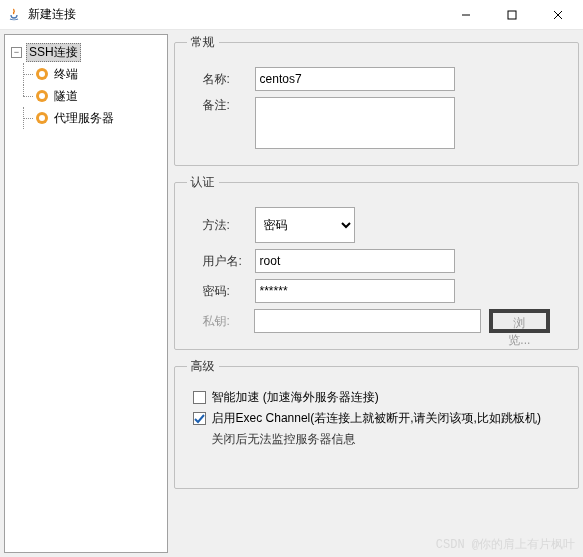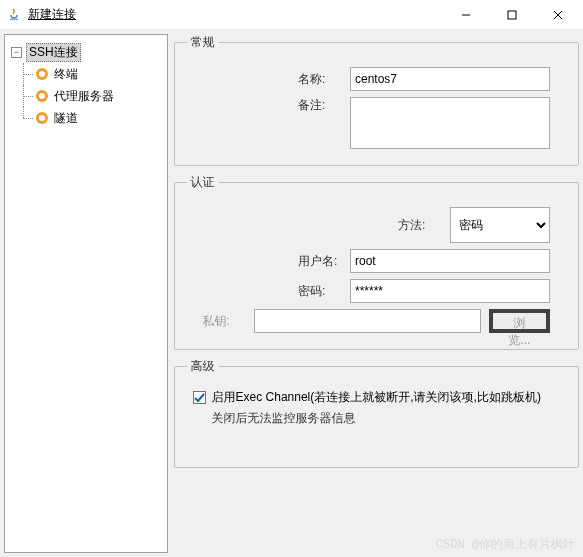--- a/index.html
+++ b/index.html
@@ -18,21 +18,21 @@
     height: 30px;
     display: flex;
     align-items: center;
     padding: 0 2px 0 6px;
     background: #fff;
     border-bottom: 1px solid #e8e8e8;
   }
   .titlebar .java-icon {
     width: 16px; height: 16px; margin-right: 6px;
   }
-  .title-text { flex: 0 0 auto; text-decoration: underline; }
+  .title-text { flex: 0 0 auto; }
   .title-spacer { flex: 1 1 auto; }
   .win-btns { display: flex; }
   .win-btn {
     width: 46px; height: 30px;
     display: flex; align-items: center; justify-content: center;
     font-family: "Segoe UI Symbol", sans-serif;
     font-size: 10px;
   }
   .win-btn svg { display:block; }
   .content {
@@ -108,21 +108,20 @@
     border-radius: 2px;
     margin: 0;
     padding: 10px 12px 10px 12px;
     background: #f0f0f0;
   }
   legend { padding: 0 4px; color: #333; }
   .frow {
     display: flex; align-items: center;
     margin: 6px 16px;
     gap: 4px;
-    justify-content: flex-end;
   }
   .flabel {
     width: 48px;
     color: #333;
     text-align: left;
   }
   .flabel.disabled { color: #9a9a9a; }
   input[type=text], input[type=password], textarea, select {
     font: inherit;
     padding: 2px 4px;
@@ -207,28 +206,28 @@
     <div class="tree-row root">
       <span class="toggle">−</span>
       <span class="tree-label sel">SSH连接</span>
     </div>
     <div class="tree-row child">
       <span class="branch-segment"></span>
       <span class="node-ico"></span>
       <span class="tree-label">终端</span>
     </div>
     <div class="tree-row child">
+      <span class="branch-segment last"></span>
+      <span class="node-ico"></span>
+      <span class="tree-label">隧道</span>
+    </div>
+    <div class="tree-row child">
       <span class="branch-segment"></span>
       <span class="node-ico"></span>
       <span class="tree-label">代理服务器</span>
-    </div>
-    <div class="tree-row child">
-      <span class="branch-segment last"></span>
-      <span class="node-ico"></span>
-      <span class="tree-label">隧道</span>
     </div>
   </div>
 
   <div class="form-pane">
     <fieldset>
       <legend>常规</legend>
       <div class="frow">
         <span class="flabel">名称:</span>
         <input type="text" class="w1" value="centos7" style="">
       </div>
@@ -257,20 +256,26 @@
       <div class="frow">
         <span class="flabel disabled">私钥:</span>
         <input type="text" class="wkey" disabled="" value="" style="">
         <span style="flex:1"></span>
         <button class="btn disabled" disabled="">浏览...</button>
       </div>
     </fieldset>
 
     <fieldset style="padding-bottom:40px">
       <legend>高级</legend>
+      <div class="chk-row">
+        <span class="chk">
+          
+        </span>
+        <span>智能加速 (加速海外服务器连接)</span>
+      </div>
       <div class="chk-row">
         <span class="chk checked">
           <svg viewBox="0 0 11 11">
               <polyline points="1,6 4,9 10,2" fill="none" stroke="#1c5fb0" stroke-width="2"></polyline>
             </svg>
         </span>
         <span>启用Exec Channel(若连接上就被断开,请关闭该项,比如跳板机)</span>
       </div>
       <div class="hint-indent">关闭后无法监控服务器信息</div>
     </fieldset>

